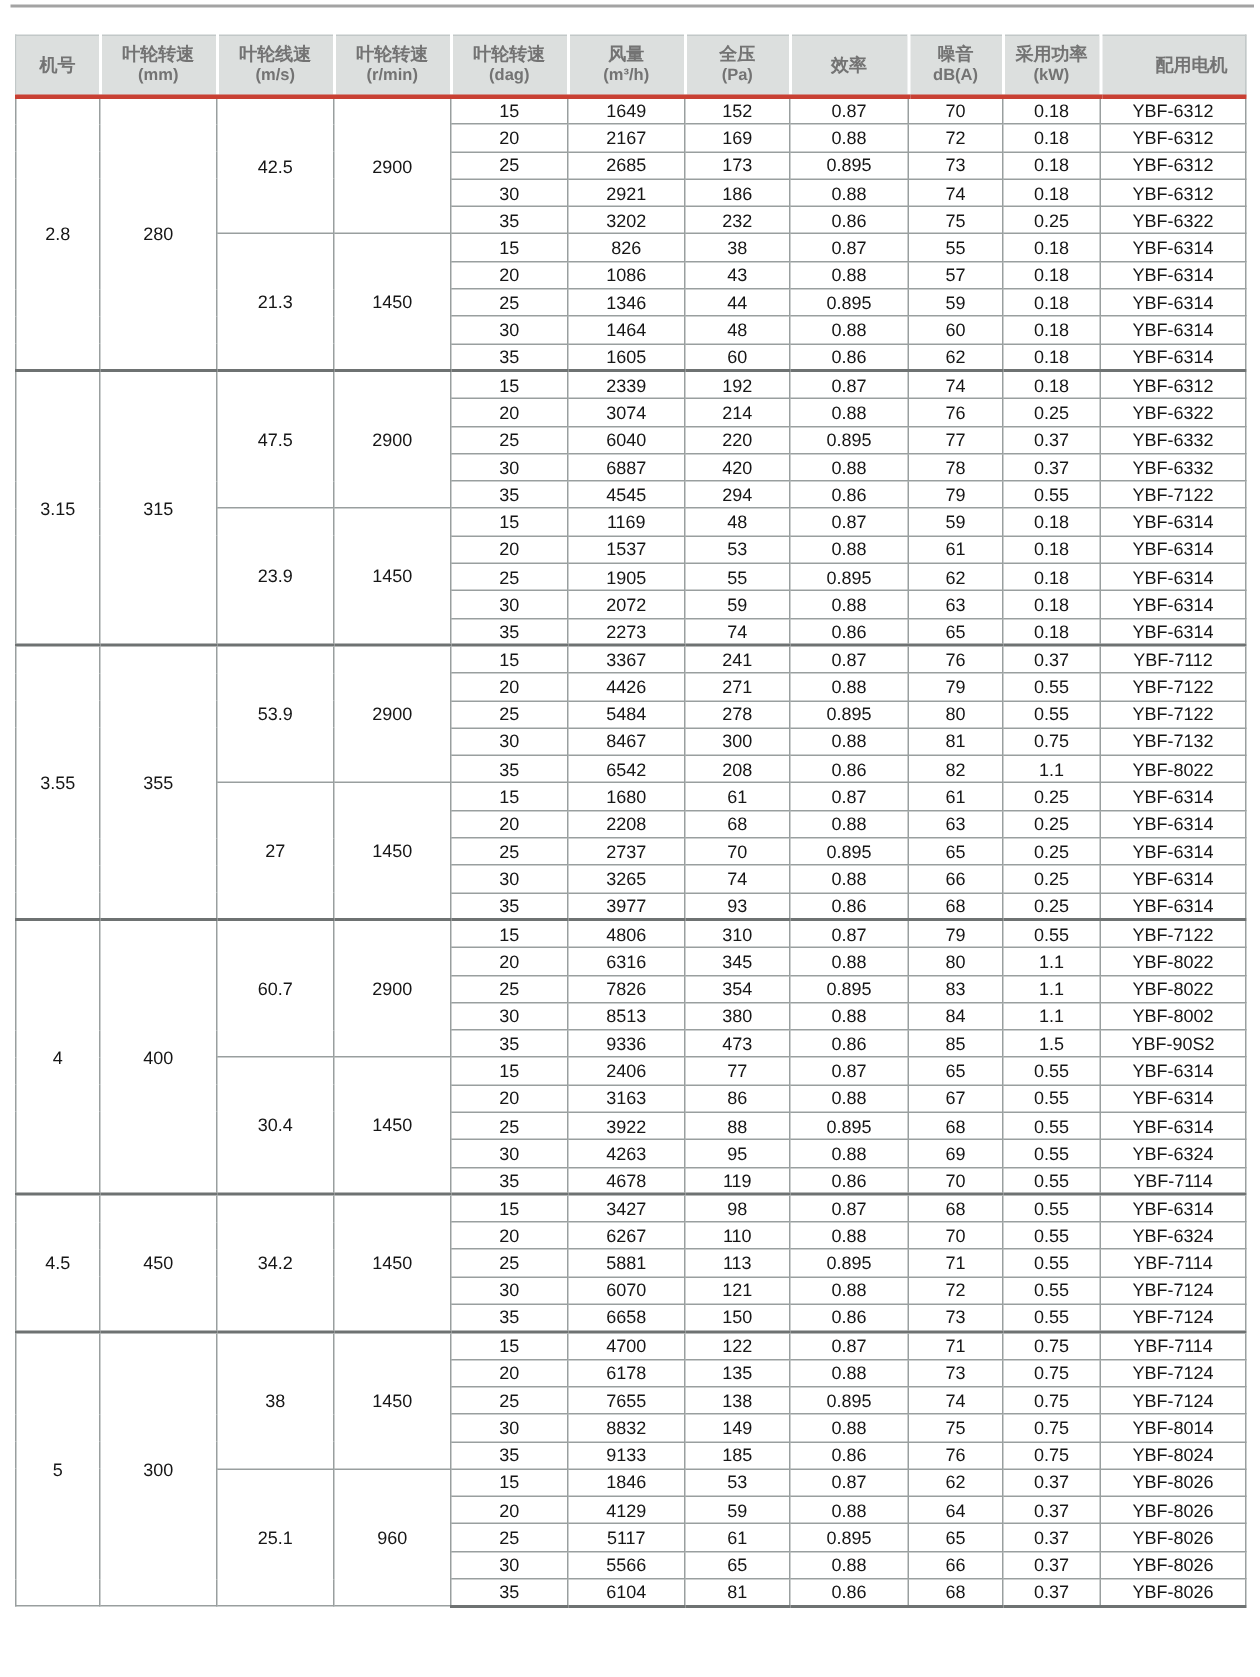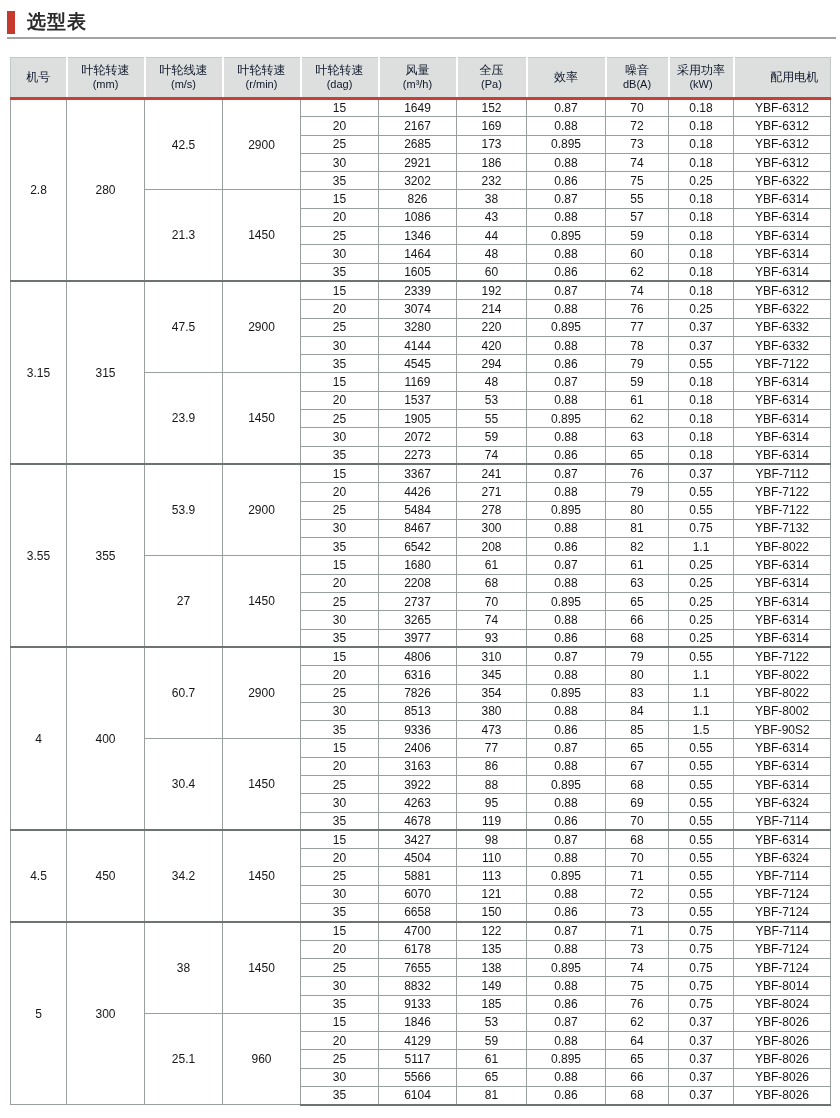--- a/index.html
+++ b/index.html
@@ -33,21 +33,21 @@
 
   
   table.sel {
     border-collapse: collapse;
     table-layout: fixed;
     width: 820px;
     margin: 18px 0 0 10px;
   }
   table.sel th {
     background: #dcdfde;
-    font-size: 12px; font-weight: normal; color: #0f172a;
+    font-size: 12px; font-weight: bold; color: #737373;
     height: 41px; line-height: 1.25;
     border-top: 1px solid #c2c8c8;
     border-left: 2px solid #ffffff;
     border-bottom: 3px solid #c84033;
     padding: 2px 0;
     text-align: center; vertical-align: middle;
   }
   table.sel th:first-child { border-left: 1px solid #c2c8c8; }
   table.sel th:last-child  { border-right: 1px solid #c2c8c8; padding-left: 24px; }
   table.sel th .h2 { font-size: 11px; }
@@ -62,24 +62,20 @@
   table.sel { border-left: 1px solid #999f9f; border-right: 1px solid #999f9f; }
   table.sel tr.section-start > td { border-top: 2px solid #6e7272; }
   table.sel tbody tr:last-child > td,
   table.sel td[data-last="1"] { border-bottom: 2px solid #6e7272; }
 </style>
 </head>
 <body>
 
 <div class="page">
 
-  <div class="title-row">
-    <div class="accent-bar"></div>
-    <div class="page-title">选型表</div>
-  </div>
   <div class="title-underline"></div>
 
   <table class="sel">
     <colgroup>
       <col style="width:56px">
         <col style="width:78px">
         <col style="width:78px">
       <col style="width:78px">
         <col style="width:78px">
         <col style="width:78px">
@@ -248,30 +244,30 @@
           <td>20</td>
           <td>3074</td>
           <td>214</td>
           <td>0.88</td>
           <td>76</td>
           <td>0.25</td>
           <td>YBF-6322</td>
         </tr>
         <tr>
           <td>25</td>
-          <td>3280</td>
+          <td>6040</td>
           <td>220</td>
           <td>0.895</td>
           <td>77</td>
           <td>0.37</td>
           <td>YBF-6332</td>
         </tr>
         <tr>
           <td>30</td>
-          <td>4144</td>
+          <td>6887</td>
           <td>420</td>
           <td>0.88</td>
           <td>78</td>
           <td>0.37</td>
           <td>YBF-6332</td>
         </tr>
         <tr>
           <td>35</td>
           <td>4545</td>
           <td>294</td>
@@ -527,21 +523,21 @@
           <td>15</td>
           <td>3427</td>
           <td>98</td>
           <td>0.87</td>
           <td>68</td>
           <td>0.55</td>
           <td>YBF-6314</td>
         </tr>
         <tr>
           <td>20</td>
-          <td>4504</td>
+          <td>6267</td>
           <td>110</td>
           <td>0.88</td>
           <td>70</td>
           <td>0.55</td>
           <td>YBF-6324</td>
         </tr>
         <tr>
           <td>25</td>
           <td>5881</td>
           <td>113</td>

